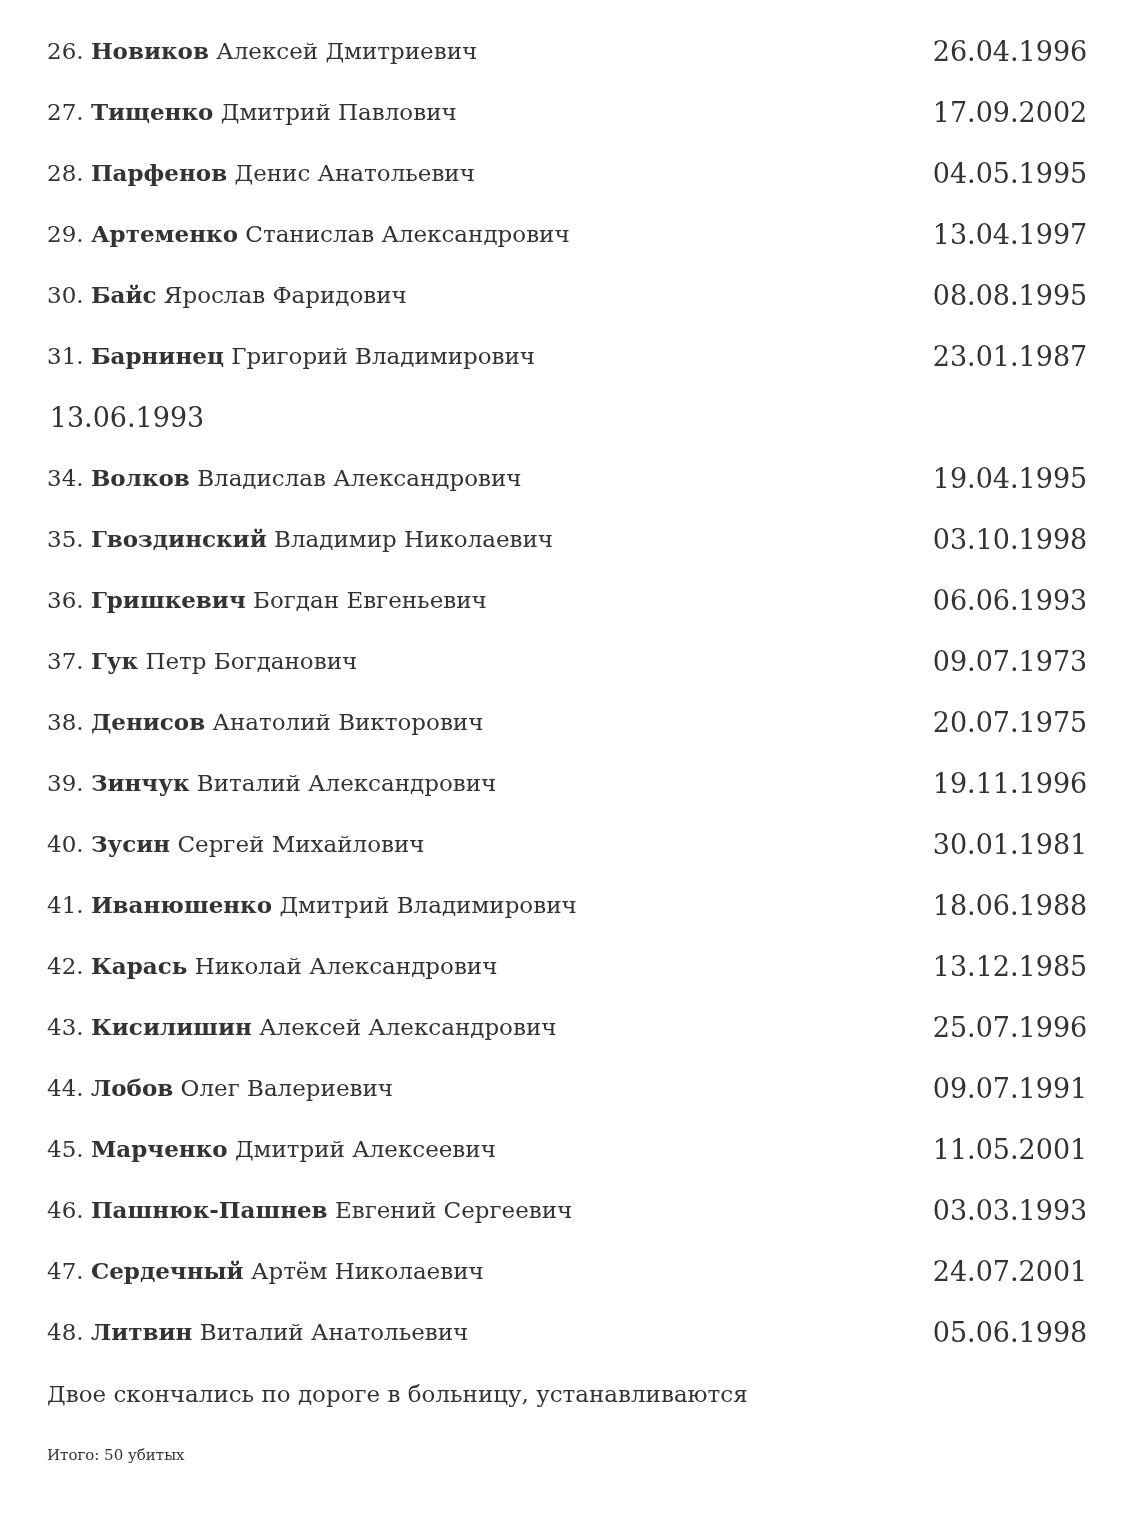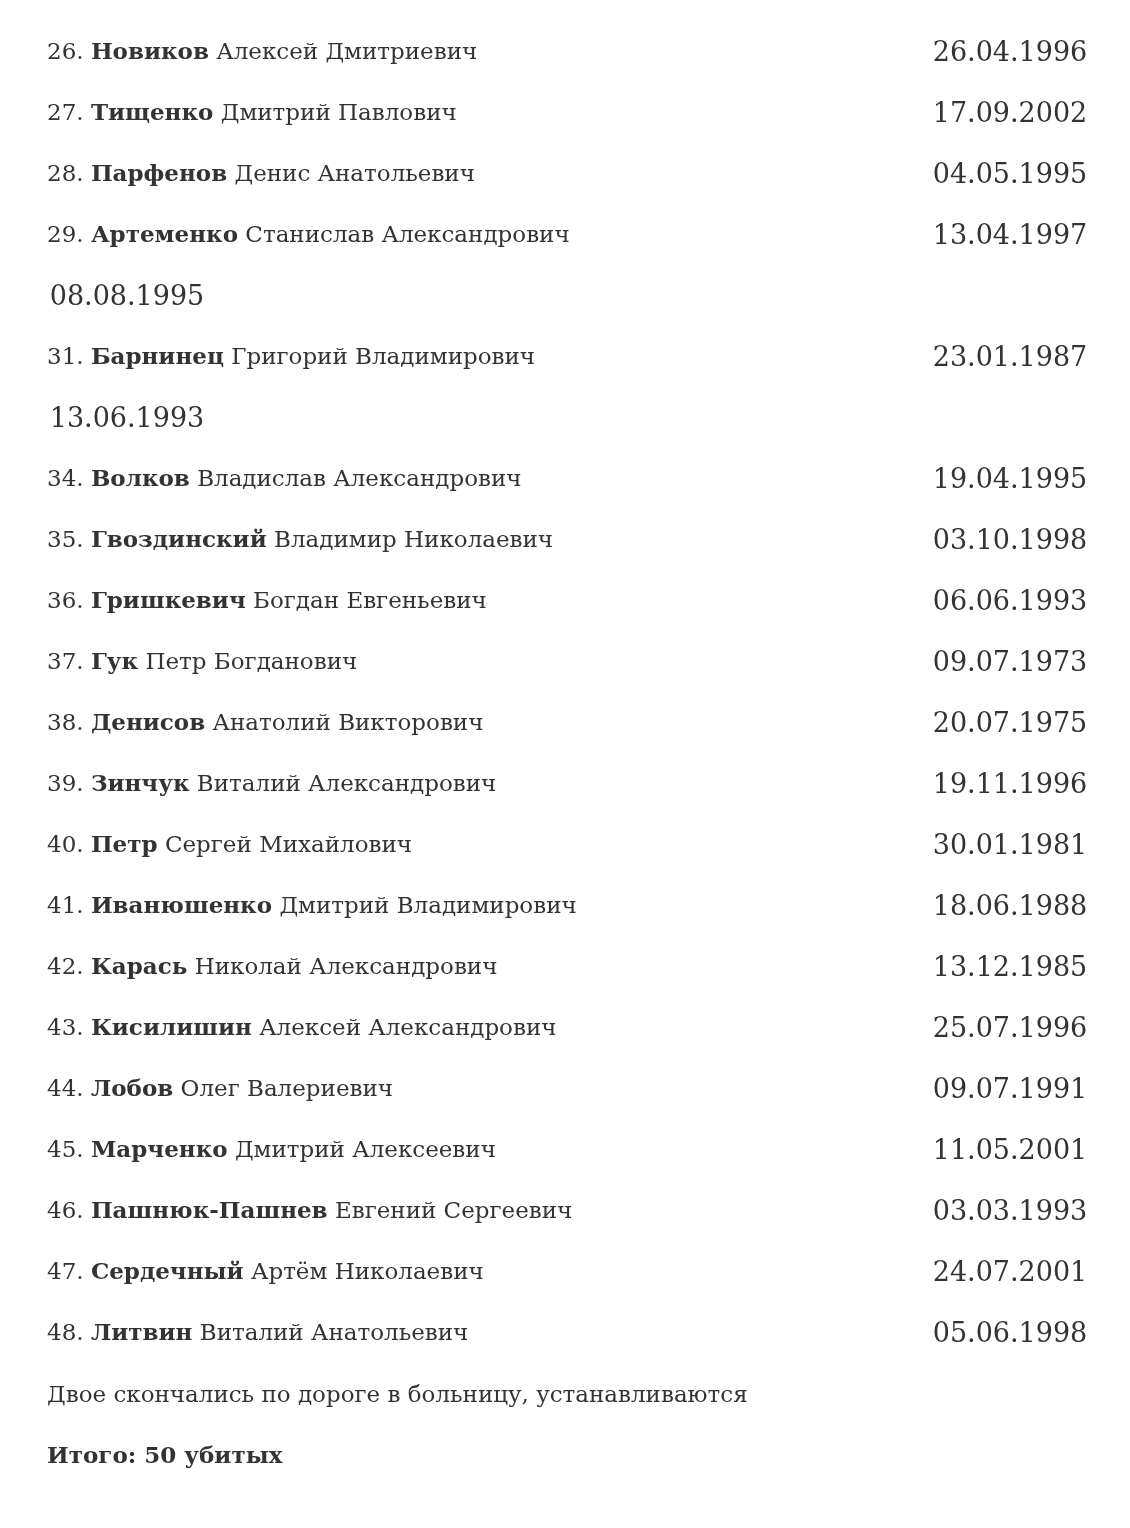--- a/index.html
+++ b/index.html
@@ -43,22 +43,22 @@
     height: 61px;
     display: flex;
     align-items: center;
   }
   .note {
     font-size: 23px;
     font-weight: 400;
     text-align: right;
   }
   .total {
-    font-size: 23px;
-    font-weight: 700;
+    font-size: 15px;
+    font-weight: 400;
   }
 </style>
 </head>
 <body>
 
 <div class="page">
 
   <div id="list">
   <div class="row">
     <div class="name"><span class="num">26.</span> <span class="surname">Новиков</span> <span class="given">Алексей Дмитриевич</span></div>
@@ -74,20 +74,21 @@
     <div class="name"><span class="num">28.</span> <span class="surname">Парфенов</span> <span class="given">Денис Анатольевич</span></div>
     <div class="date">04.05.1995</div>
   </div>
 
   <div class="row">
     <div class="name"><span class="num">29.</span> <span class="surname">Артеменко</span> <span class="given">Станислав Александрович</span></div>
     <div class="date">13.04.1997</div>
   </div>
 
   <div class="row">
+    <div class="name"><span class="num">30.</span> <span class="surname">Байс</span> <span class="given">Ярослав Фаридович</span></div>
     <div class="date">08.08.1995</div>
   </div>
 
   <div class="row">
     <div class="name"><span class="num">31.</span> <span class="surname">Барнинец</span> <span class="given">Григорий Владимирович</span></div>
     <div class="date">23.01.1987</div>
   </div>
 
 
   <div class="row">
@@ -118,21 +119,21 @@
     <div class="name"><span class="num">38.</span> <span class="surname">Денисов</span> <span class="given">Анатолий Викторович</span></div>
     <div class="date">20.07.1975</div>
   </div>
 
   <div class="row">
     <div class="name"><span class="num">39.</span> <span class="surname">Зинчук</span> <span class="given">Виталий Александрович</span></div>
     <div class="date">19.11.1996</div>
   </div>
 
   <div class="row">
-    <div class="name"><span class="num">40.</span> <span class="surname">Петр</span> <span class="given">Сергей Михайлович</span></div>
+    <div class="name"><span class="num">40.</span> <span class="surname">Зусин</span> <span class="given">Сергей Михайлович</span></div>
     <div class="date">30.01.1981</div>
   </div>
 
   <div class="row">
     <div class="name"><span class="num">41.</span> <span class="surname">Иванюшенко</span> <span class="given">Дмитрий Владимирович</span></div>
     <div class="date">18.06.1988</div>
   </div>
 
   <div class="row">
     <div class="name"><span class="num">42.</span> <span class="surname">Карась</span> <span class="given">Николай Александрович</span></div>

